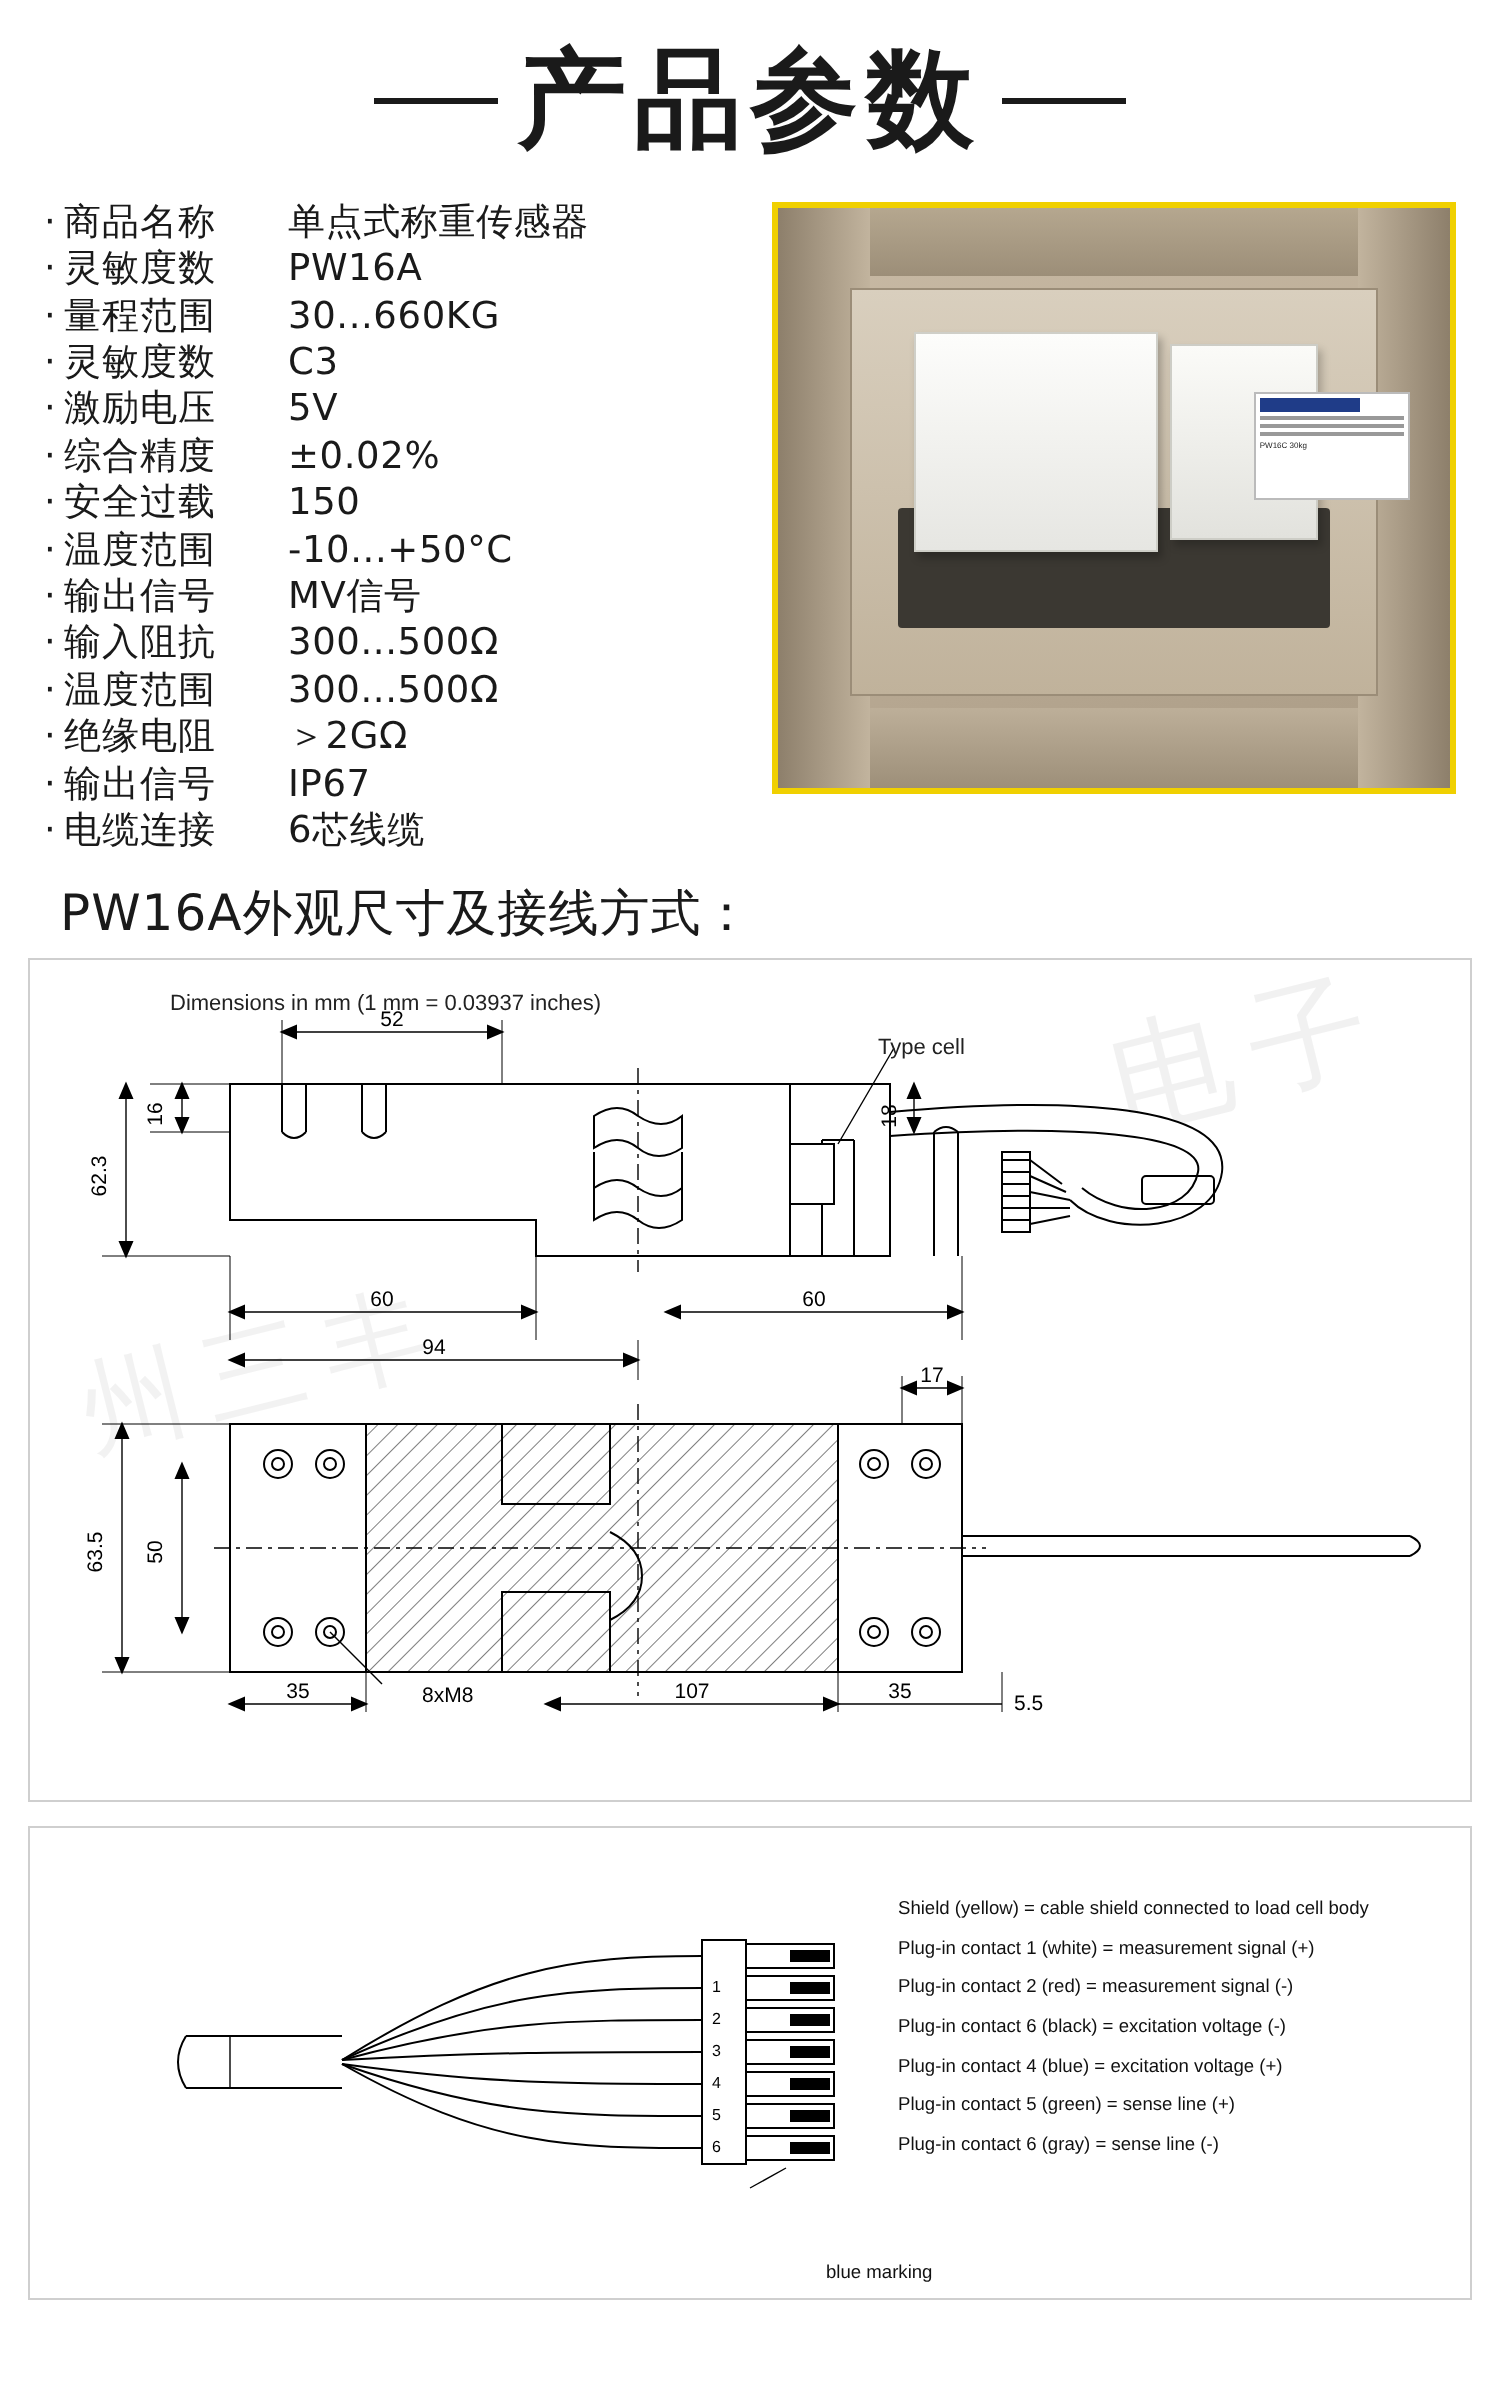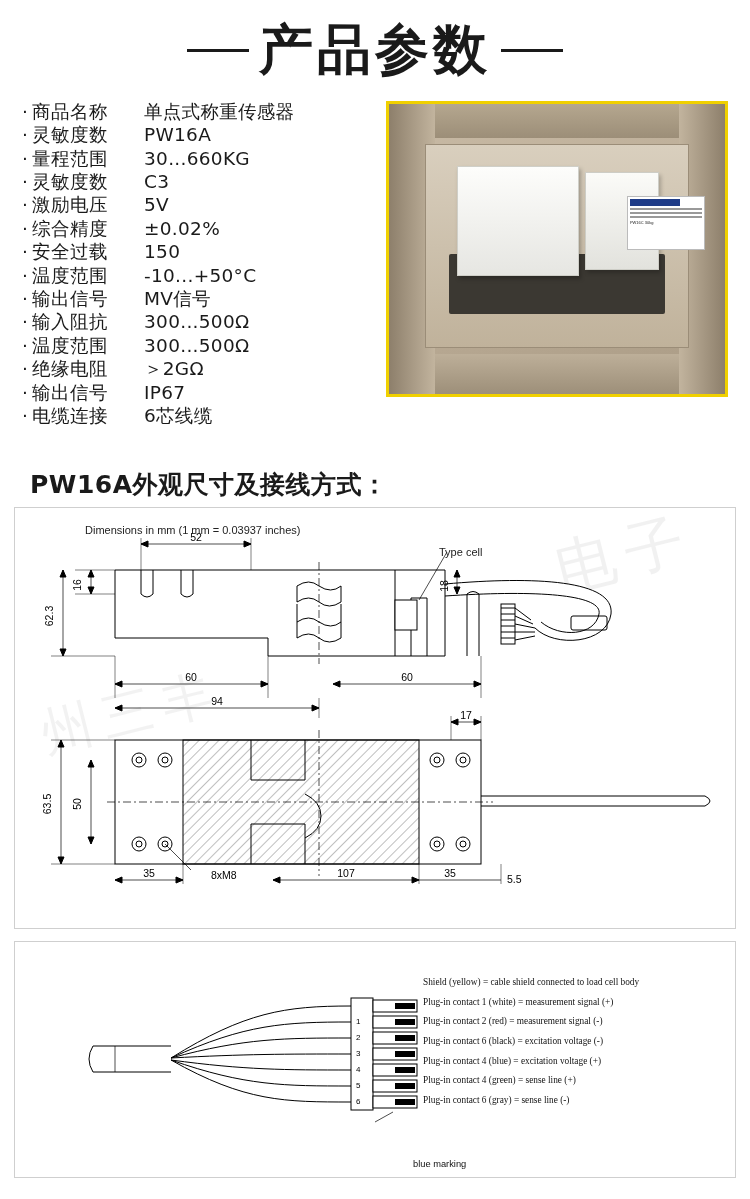--- a/index.html
+++ b/index.html
@@ -57,21 +57,21 @@
      background:linear-gradient(180deg,#fbfbf8,#e2e2dd);border:1px solid #cdcdc6;
      box-shadow:2px 3px 4px rgba(0,0,0,.22);}
   .cell-metal{position:absolute;left:196px;top:96px;width:78px;height:44px;
      background:linear-gradient(180deg,#9b9b9b,#6f6f6f);border-radius:3px;}
   .label-card{position:absolute;left:238px;top:92px;width:72px;height:48px;
      background:#fff;border:1px solid #bbb;font-size:4px;padding:2px;overflow:hidden;}
   .label-card .lbl-b{height:7px;background:#1f3c88;width:70%;margin-bottom:2px;}
   .label-card .lbl-l{height:2px;background:#999;margin-bottom:2px;}
   
   .draw-heading{
-    margin:40px 0 6px 30px;font-size:25px;font-weight:bold;letter-spacing:0.5px;
+    margin:12px 0 6px 30px;font-size:25px;font-weight:normal;letter-spacing:0.5px;
     font-family:"DejaVu Sans","Liberation Sans",sans-serif;
   }
   .panel{
     margin:0 14px;border:1px solid #cfcfcf;background:#fff;position:relative;
   }
   .panel-1{height:420px;}
   .panel-2{margin-top:12px;height:235px;}
   .panel-caption{
     position:absolute;font-size:11px;color:#222;
     font-family:"Liberation Sans",sans-serif;
@@ -81,22 +81,22 @@
     font-family:"DejaVu Sans",sans-serif;letter-spacing:10px;pointer-events:none;
     transform:rotate(-14deg);
   }
   .wm2{
     position:absolute;left:24px;top:170px;font-size:52px;color:rgba(0,0,0,.05);
     font-family:"DejaVu Sans",sans-serif;letter-spacing:10px;pointer-events:none;
     transform:rotate(-14deg);
   }
   svg{display:block;}
   .wire-text{
-    position:absolute;left:408px;top:34px;width:250px;font-size:9.3px;
-    line-height:1.35;color:#111;font-family:Liberation Serif, serif;
+    position:absolute;left:434px;top:34px;width:250px;font-size:9.3px;
+    line-height:1.35;color:#111;font-family:Liberation Sans, sans-serif;
   }
   .wire-text div{margin-bottom:7px;}
   .blue-mark{position:absolute;left:398px;top:196px;font-size:9.3px;color:#111;margin-top:21px;}
 </style>
 </head>
 <body>
 
 <div class="header">
   <div class="title-row">
     <span class="title-line"></span>
@@ -416,17 +416,17 @@
       <text x="281" y="132">6</text>
     </g>
   </svg>
 
   <div class="wire-text">
     <div>Shield (yellow) = cable shield connected to load cell body</div>
     <div>Plug-in contact 1 (white) = measurement signal (+)</div>
     <div>Plug-in contact 2 (red) = measurement signal (-)</div>
     <div>Plug-in contact 6 (black) = excitation voltage (-)</div>
     <div>Plug-in contact 4 (blue) = excitation voltage (+)</div>
-    <div>Plug-in contact 4 (green) = sense line (+)</div>
+    <div>Plug-in contact 5 (green) = sense line (+)</div>
     <div>Plug-in contact 6 (gray) = sense line (-)</div>
   </div>
   <div class="blue-mark">blue marking</div>
 </div>
 
 </body></html>

